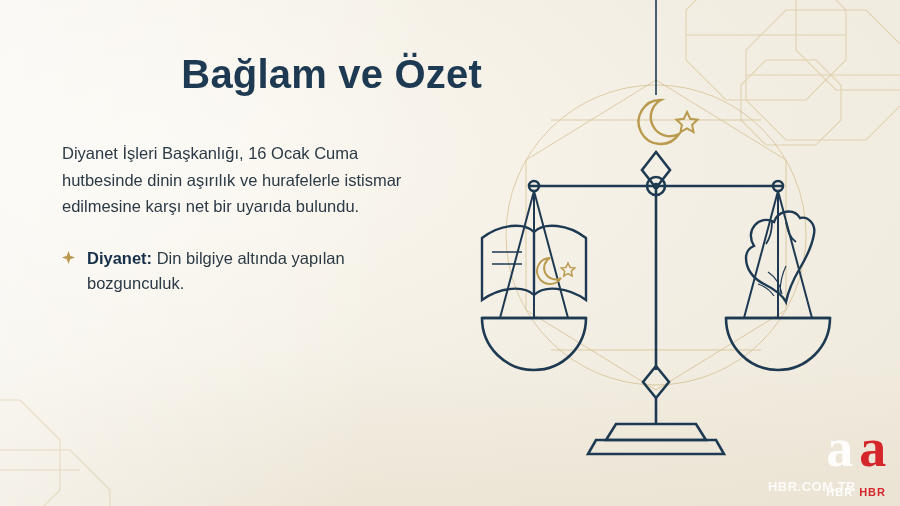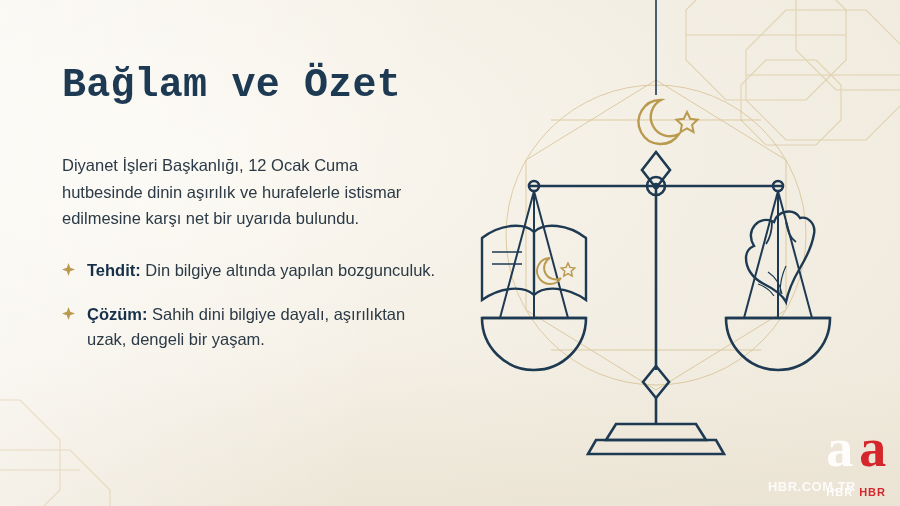--- a/index.html
+++ b/index.html
@@ -39,27 +39,28 @@
   .corner-bl { bottom: -14px; left: -10px; }
 
   
   .content {
     position: absolute;
     left: 62px;
     top: 48px;
     width: 420px;
   }
   .slide-title {
-    font-family: Liberation Mono, monospace;
+    font-family: Liberation Sans, sans-serif;
     font-weight: bold;
     font-size: 40px;
     line-height: 1.1;
     color: #1e3a52;
-    margin: 16px 0 44px 0;
+    margin: 4px 0 44px 0;
     letter-spacing: 0.2px;
+    text-align: right;
   }
   .intro {
     font-size: 16.5px;
     line-height: 1.62;
     color: #2b3a46;
     margin: 0 0 26px 0;
     max-width: 372px;
   }
   .bullets {
     list-style: none;
@@ -237,41 +238,33 @@
       <g fill="none" stroke="#1e3a52" stroke-width="2.4">
         <path d="M298 246 c-10 -16 6 -32 20 -24 c4 -12 20 -14 26 -4 c8 -2 16 6 14 16 c-2 12 -8 24 -14 34 c-7 12 -12 24 -14 34 c-4 -8 -14 -14 -22 -18 c-12 -6 -18 -16 -18 -26 c0 -6 3 -10 8 -12 z"></path>
         <path d="M316 222 c0 10 -2 16 -6 22 M330 222 c2 10 4 16 10 20" stroke-width="1.8"></path>
         <path d="M312 272 c6 4 12 12 14 22 M330 266 c-4 8 -6 18 -6 28 M302 284 c6 2 12 6 16 12" stroke-width="1.2"></path>
       </g>
     </svg>
   </div>
 
   <div class="content">
     <h1 class="slide-title">Bağlam ve Özet</h1>
-    <p class="intro">Diyanet İşleri Başkanlığı, 12 Ocak Cuma hutbesinde dinin aşırılık ve hurafelerle istismar edilmesine karşı net bir uyarıda bulundu.</p>
+    <p class="intro">Diyanet İşleri Başkanlığı, 16 Ocak Cuma hutbesinde dinin aşırılık ve hurafelerle istismar edilmesine karşı net bir uyarıda bulundu.</p>
 
     <ul class="bullets">
       <li class="bullet">
         <span class="diamond">
           <svg width="13" height="13" viewBox="0 0 13 13">
             <path d="M6.5 0 L8.2 4.8 L13 6.5 L8.2 8.2 L6.5 13 L4.8 8.2 L0 6.5 L4.8 4.8 Z" fill="#b99a4e"></path>
           </svg>
         </span>
-        <span class="bullet-text"><span class="lead">Tehdit:</span><span> Din bilgiye altında yapılan bozgunculuk.</span></span>
+        <span class="bullet-text"><span class="lead">Diyanet:</span><span> Din bilgiye altında yapılan bozgunculuk.</span></span>
       </li>
 
 
-      <li class="bullet">
-        <span class="diamond">
-          <svg width="13" height="13" viewBox="0 0 13 13">
-            <path d="M6.5 0 L8.2 4.8 L13 6.5 L8.2 8.2 L6.5 13 L4.8 8.2 L0 6.5 L4.8 4.8 Z" fill="#b99a4e"></path>
-          </svg>
-        </span>
-        <span class="bullet-text"><span class="lead">Çözüm:</span><span> Sahih dini bilgiye dayalı, aşırılıktan uzak, dengeli bir yaşam.</span></span>
-      </li>
     </ul>
   </div>
 
   <div class="wm-dom">HBR.COM.TR</div>
   <div class="watermark">
     <div class="wm-block">
       <div class="wm-a white">a</div>
       <div class="wm-sub white">HBR</div>
     </div>
     <div class="wm-block">

